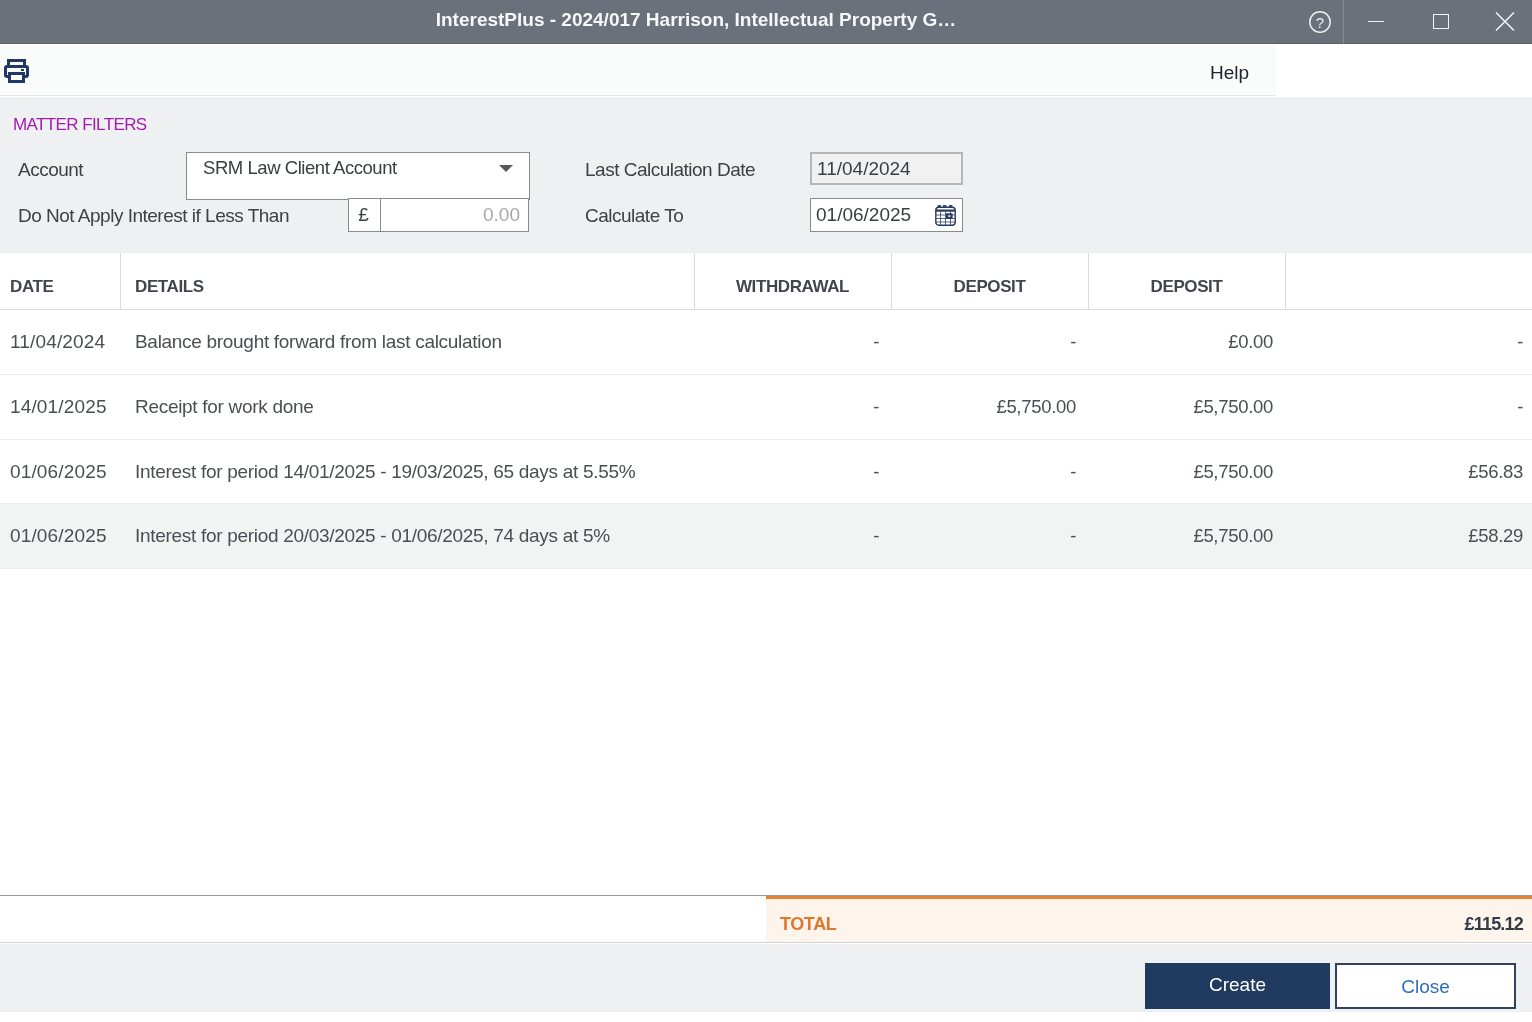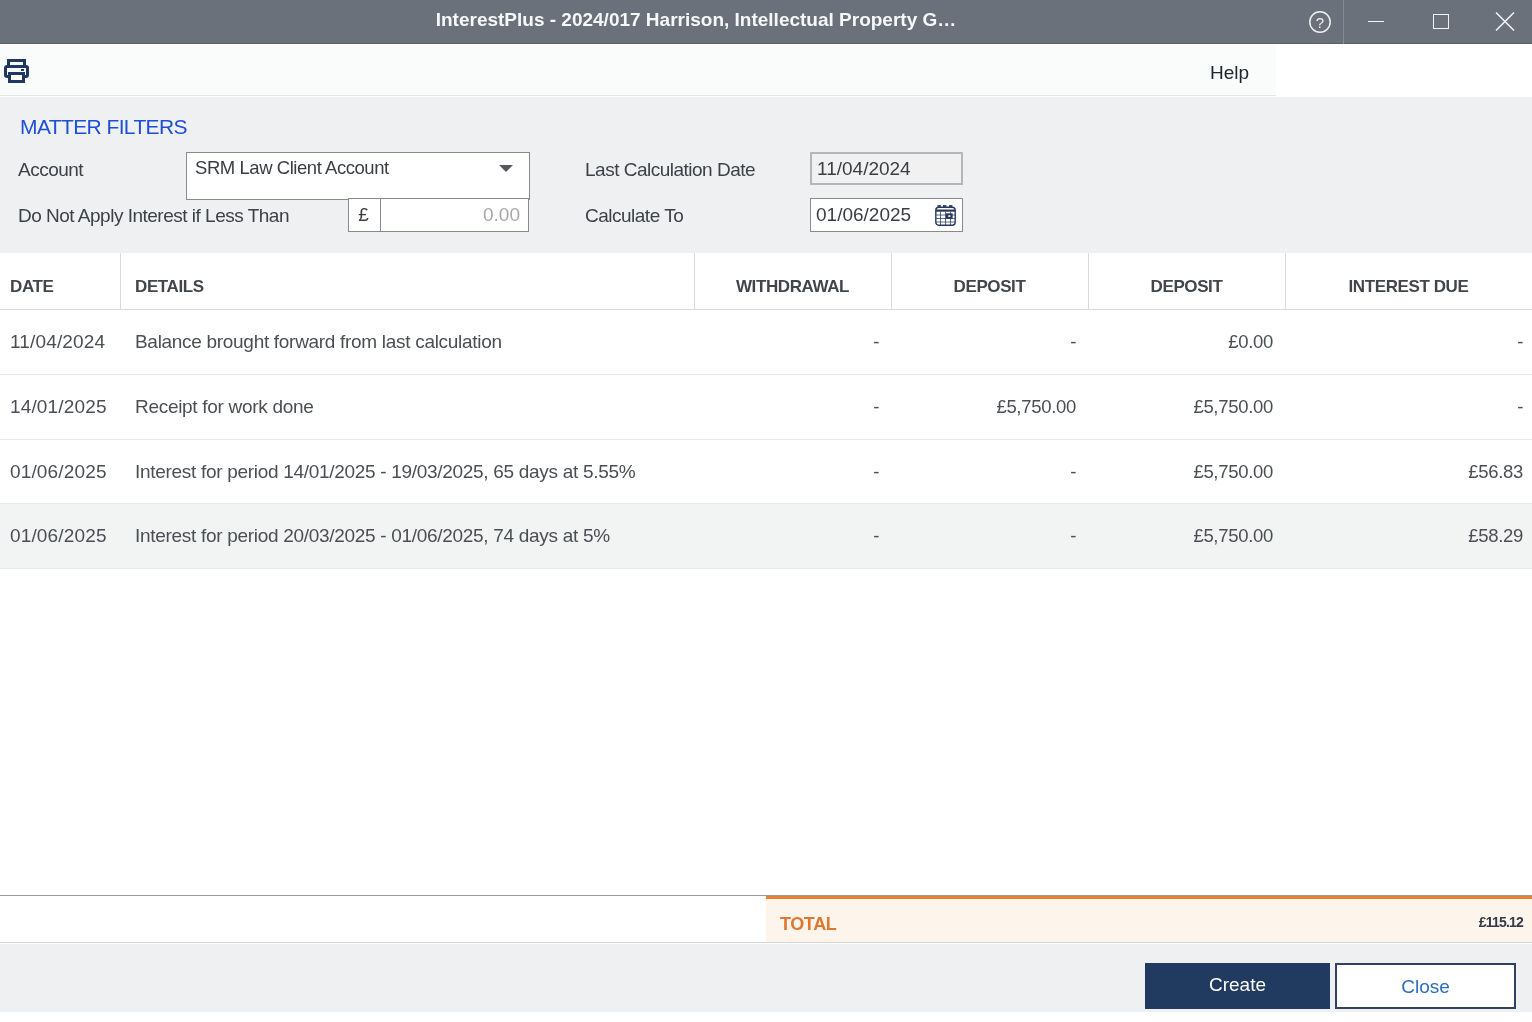--- a/index.html
+++ b/index.html
@@ -57,23 +57,23 @@
 <div id="toolbar">
   <svg class="abs" style="left:4px;top:14px" width="25" height="24" viewBox="0 0 25 24">
     <rect x="4.5" y="1.5" width="16" height="6" fill="none" stroke="#1f3864" stroke-width="3"></rect>
     <rect x="1.5" y="7.5" width="22" height="10" rx="1.5" fill="none" stroke="#1f3864" stroke-width="3"></rect>
     <rect x="17" y="10" width="3" height="2" fill="#1f3864"></rect>
     <rect x="5.5" y="14.5" width="14" height="8" fill="#fff" stroke="#1f3864" stroke-width="3"></rect>
   </svg>
   <div id="helplink">Help</div>
 </div>
 <div id="filters">
-  <div class="flabel" style="left:20px;top:18px;font-size:21px;color:#1d4ed8;letter-spacing:-0.6px">MATTER FILTERS</div>
+  <div class="flabel" style="left:13px;top:18px;font-size:17px;color:#a21caf;letter-spacing:-0.6px">MATTER FILTERS</div>
   <div class="flabel" style="left:18px;top:62px">Account</div>
-  <div class="fbox" style="left:186px;top:55px;width:344px;height:48px;line-height:29px;padding-left:8px;font-size:18.5px;letter-spacing:-0.45px">SRM Law Client Account
+  <div class="fbox" style="left:186px;top:55px;width:344px;height:48px;line-height:29px;padding-left:16px;font-size:18.5px;letter-spacing:-0.45px">SRM Law Client Account
     <svg class="abs" style="right:16px;top:12px" width="14" height="7" viewBox="0 0 14 7">
         <path d="M0 0 L14 0 L7 7 Z" fill="#55595e"></path>
       </svg>
   </div>
   <div class="flabel" style="left:585px;top:62px">Last Calculation Date</div>
   <div class="fbox" style="left:810px;top:55px;width:153px;height:33px;line-height:30px;padding-left:5px;background:#f1f1f2;border:2px solid #b4b7b9">11/04/2024</div>
   <div class="flabel" style="left:18px;top:108px">Do Not Apply Interest if Less Than</div>
   <div class="fbox" style="left:348px;top:101px;width:181px;height:34px;">
     <div class="abs" style="left:0;top:0;width:32px;height:32px;border-right:1px solid #888c90;text-align:center;line-height:32px;padding-right:2px;">£</div>
     <div class="abs" style="right:8px;top:0;line-height:32px;color:#a6a8ab">0.00</div>
@@ -92,21 +92,20 @@
       <rect x="13.2" y="10.2" width="2.2" height="1.8" fill="#fff" opacity="0.85"></rect>
     </svg>
   </div>
 </div>
 <div id="thead">
   <div class="hcell" style="left:10px">DATE</div>
   <div class="hcell" style="left:135px">DETAILS</div>
   <div class="hcell" style="left:694px;width:197px;text-align:center">WITHDRAWAL</div>
   <div class="hcell" style="left:891px;width:197px;text-align:center">DEPOSIT</div>
   <div class="hcell" style="left:1088px;width:197px;text-align:center">DEPOSIT</div>
-  <div class="hcell" style="left:1285px;width:247px;text-align:center">INTEREST DUE</div>
   <div class="hsep" style="left:120px"></div>
   <div class="hsep" style="left:694px"></div>
   <div class="hsep" style="left:891px"></div>
   <div class="hsep" style="left:1088px"></div>
   <div class="hsep" style="left:1285px"></div>
 </div>
 <div id="tbody">
   <div class="trow" style="top:310px;height:65px;">
     <div class="tcell" style="left:10px;line-height:64px;letter-spacing:0.15px">11/04/2024</div>
     <div class="tcell" style="left:135px;line-height:64px">Balance brought forward from last calculation</div>
@@ -137,18 +136,18 @@
     <div class="tcell num" style="left:694px;width:185px;line-height:64px">-</div>
     <div class="tcell num" style="left:891px;width:185px;line-height:64px">-</div>
     <div class="tcell num" style="left:1088px;width:185px;line-height:64px">£5,750.00</div>
     <div class="tcell num" style="left:1285px;width:238px;line-height:64px">£58.29</div>
   </div>
 </div>
 <div id="totline"></div>
 <div id="totleft"></div>
 <div id="totright">
   <div class="abs" style="left:14px;top:15px;font-size:18px;font-weight:bold;color:#e0772e;letter-spacing:-0.4px">TOTAL</div>
-  <div class="abs" style="right:9px;top:15px;font-size:14px;font-weight:bold;color:#333b49;letter-spacing:-0.8px">£115.12</div>
+  <div class="abs" style="right:9px;top:15px;font-size:18px;font-weight:bold;color:#333b49;letter-spacing:-0.8px">£115.12</div>
 </div>
 <div id="footer">
   <div class="btn" style="left:1145px;width:185px;background:#203a60;color:#fff">Create</div>
   <div class="btn" style="left:1335px;width:181px;background:#fff;border:2px solid #32415f;color:#2c6fbc">Close</div>
 </div>
 
 </body></html>

